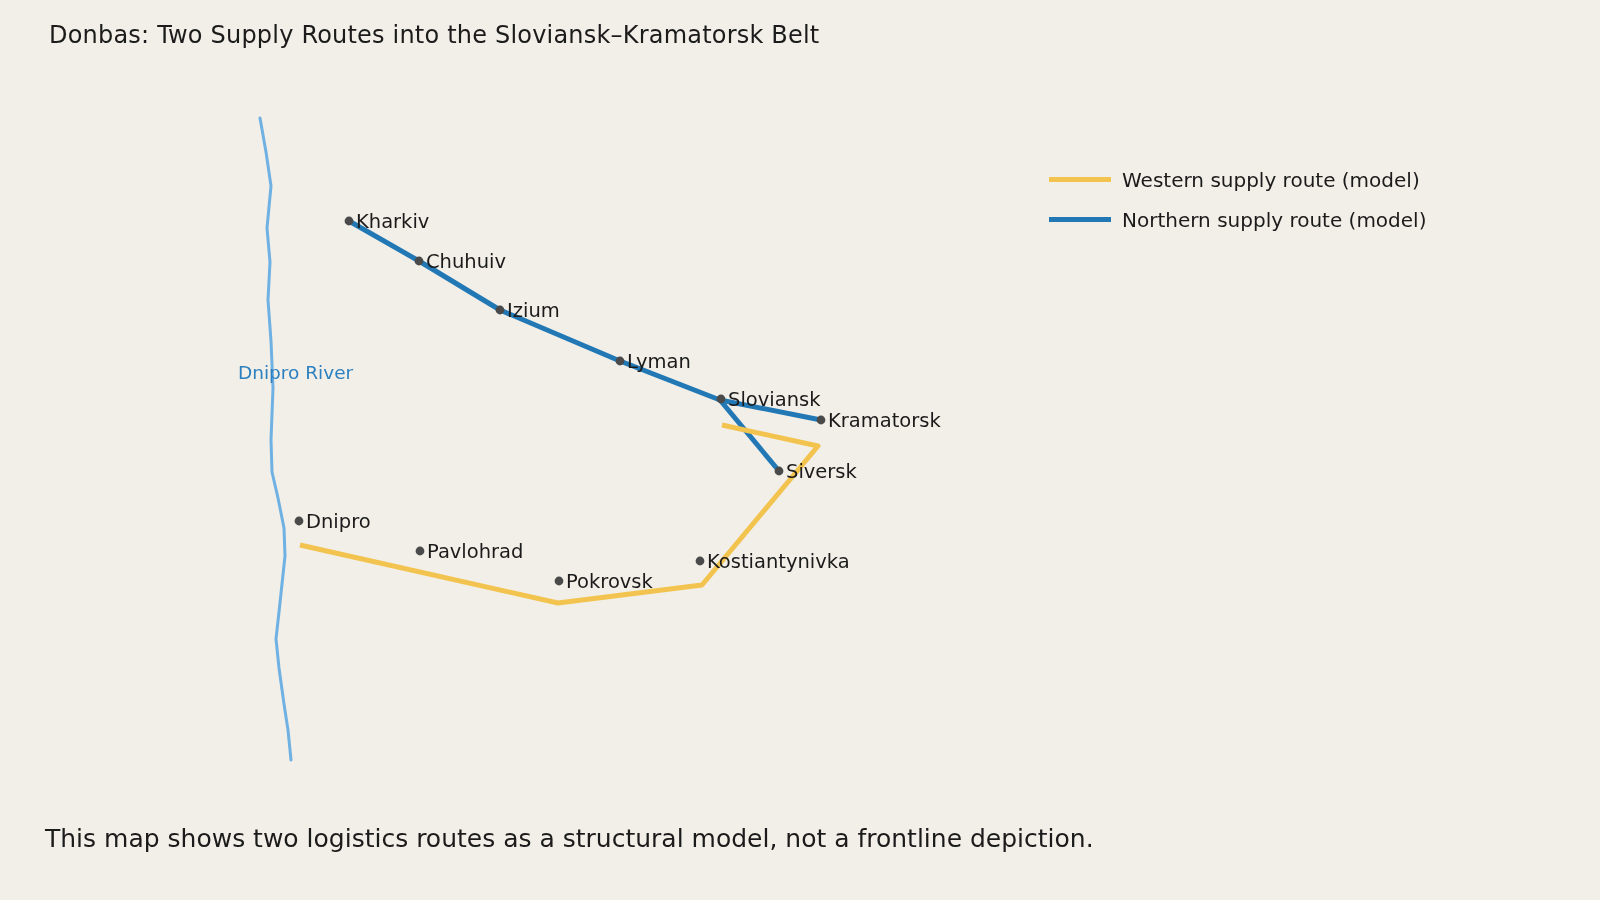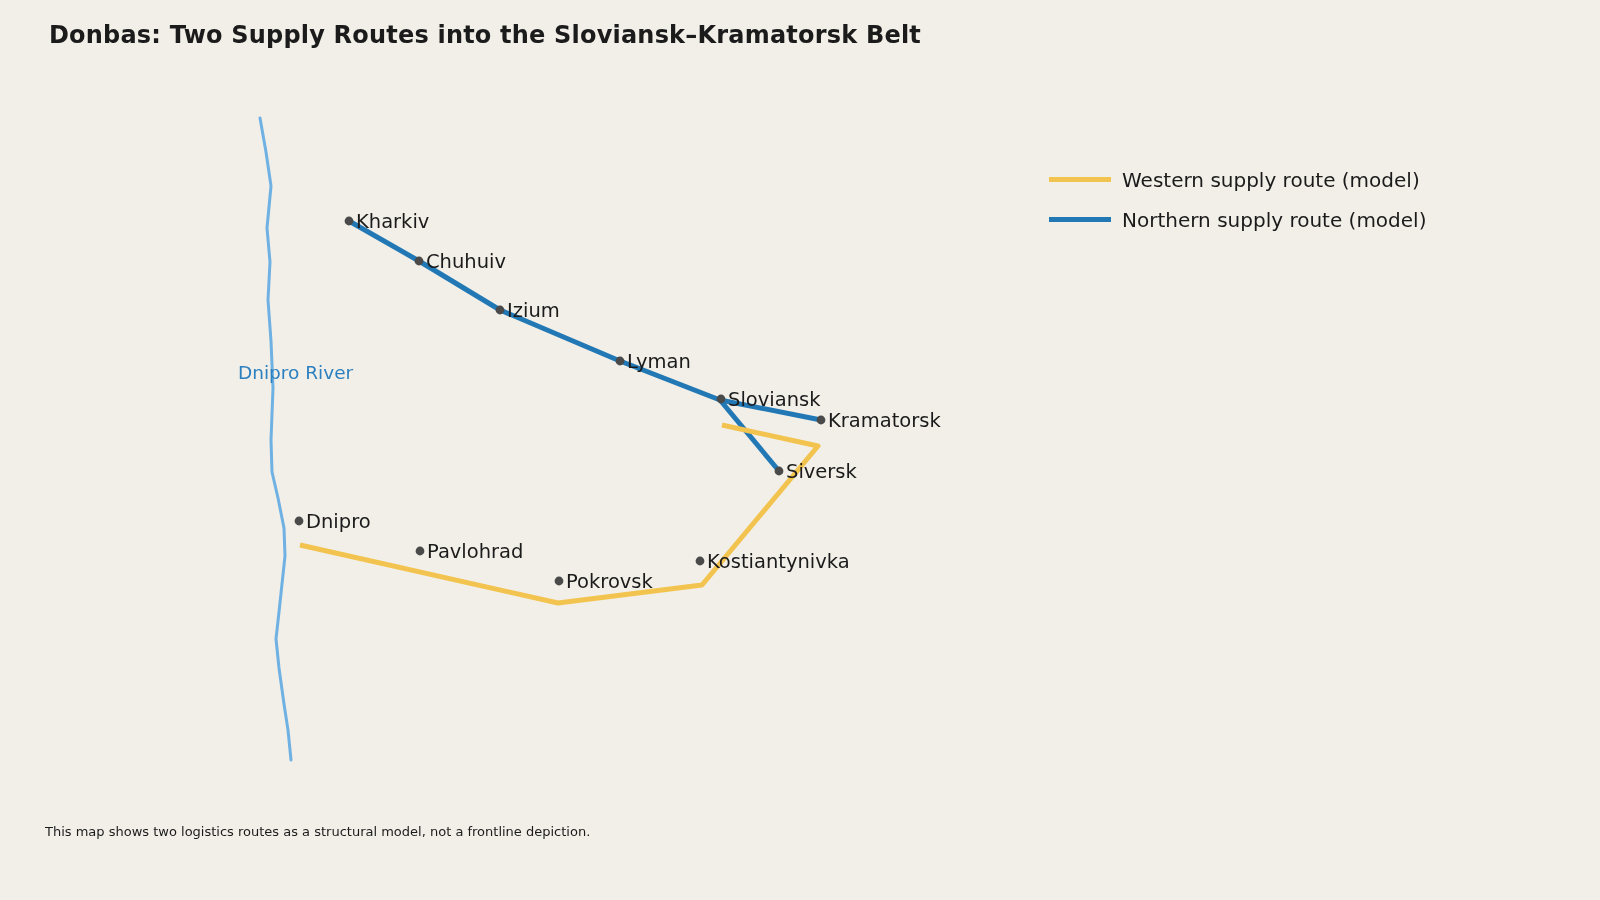--- a/index.html
+++ b/index.html
@@ -13,30 +13,30 @@
     overflow: hidden;
     background: #f2efe8;
     font-family: "DejaVu Sans", "Liberation Sans", sans-serif;
     color: #1b1b1b;
   }
   .title {
     position: absolute;
     left: 49px;
     top: 21px;
     font-size: 24px;
-    font-weight: bold;
+    font-weight: normal;
     margin: 0;
     letter-spacing: 0.2px;
     white-space: nowrap;
   }
   .caption {
     position: absolute;
     left: 45px;
     top: 824px;
-    font-size: 13px;
+    font-size: 25px;
     white-space: nowrap;
   }
   #map-svg {
     position: absolute;
     left: 0;
     top: 0;
   }
   .legend {
     position: absolute;
     left: 1049px;

